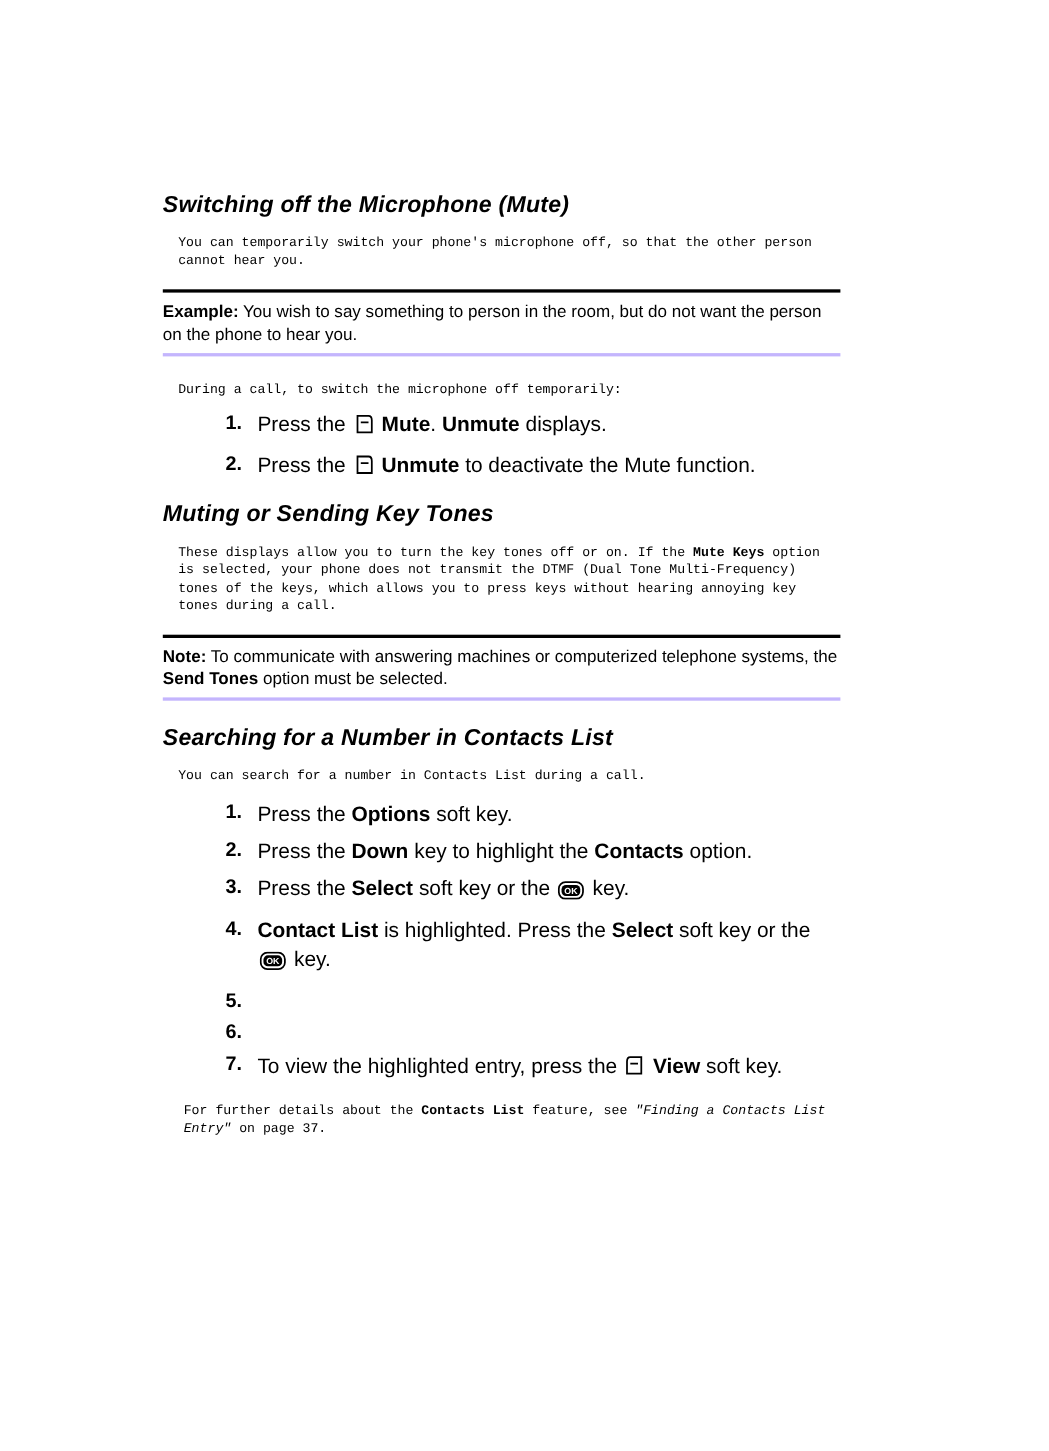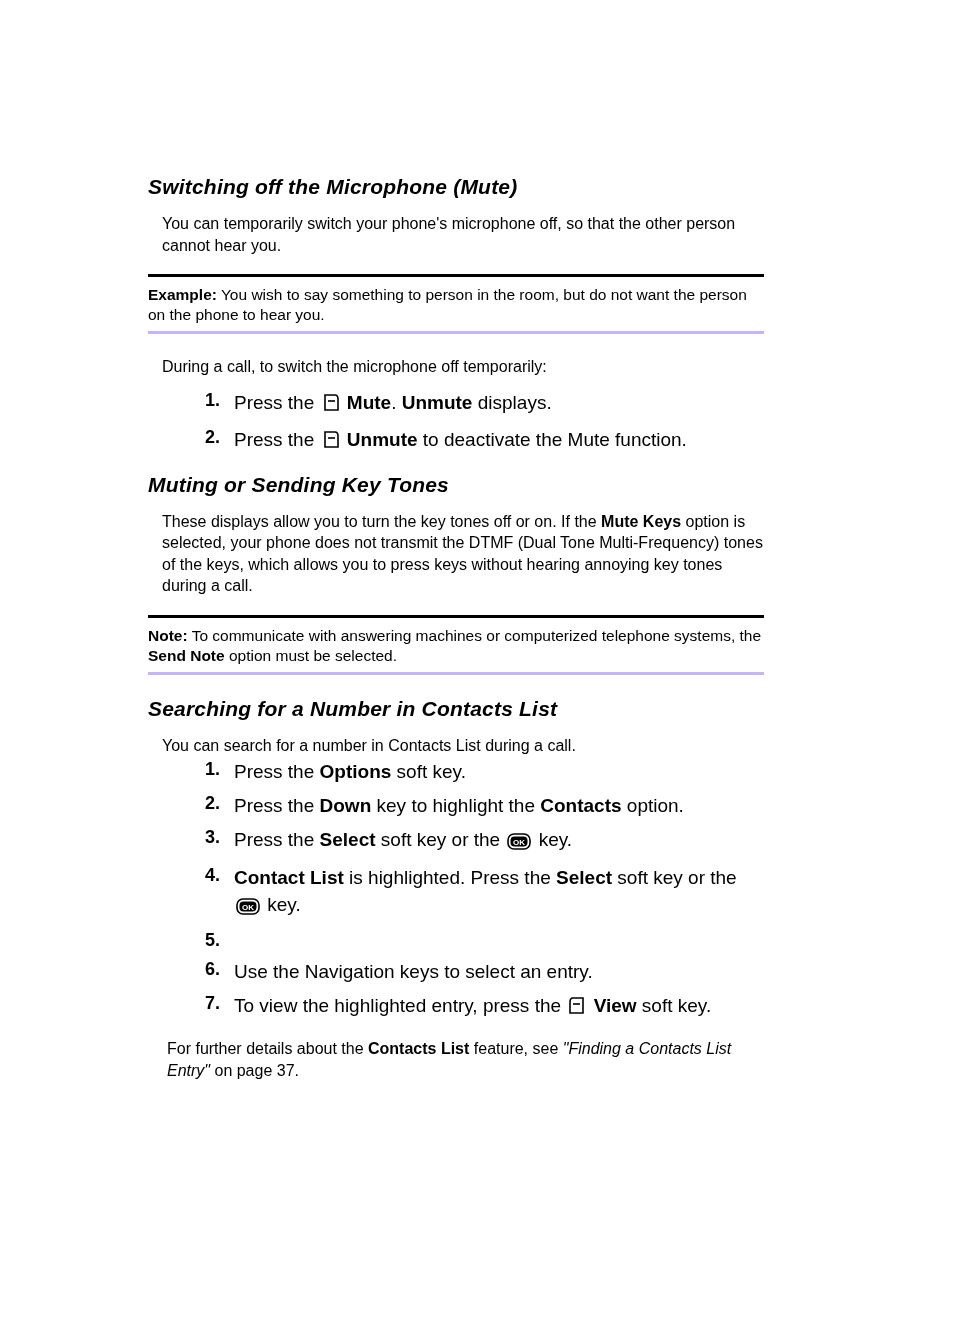--- a/index.html
+++ b/index.html
@@ -18,23 +18,24 @@
   }
   .heading {
     font-family: Arial, Helvetica, sans-serif;
     font-weight: 900;
     font-style: italic;
     font-size: 21px;
     margin: 0 0 14px 0;
     letter-spacing: 0.2px;
   }
   .para {
-    font-size: 16px;
+    font-size: 12px;
     line-height: 1.35;
     margin: 0 0 18px 14px;
+    font-family: Liberation Mono, monospace;
   }
   .notebox {
     border-top: 3px solid #000;
     border-bottom: 3px solid #c4b5fd;
     padding: 8px 0 6px 0;
     margin: 0 0 22px 0;
     font-size: 15.5px;
     line-height: 1.3;
   }
   .notebox .lead {
@@ -123,26 +124,26 @@
     </div>
   </div>
 
   <h2 class="heading" style="margin-top:6px;">Muting or Sending Key Tones</h2>
 
   <p class="para">
     <span>These displays allow you to turn the key tones off or on. If the </span><span class="bold">Mute Keys</span><span> option is selected, your phone does not transmit the DTMF (Dual Tone Multi-Frequency) tones of the keys, which allows you to press keys without hearing annoying key tones during a call.</span>
   </p>
 
   <div class="notebox">
-    <span class="lead">Note:</span><span> To communicate with answering machines or computerized telephone systems, the </span><span class="bold">Send Note</span><span> option must be selected.</span>
+    <span class="lead">Note:</span><span> To communicate with answering machines or computerized telephone systems, the </span><span class="bold">Send Tones</span><span> option must be selected.</span>
   </div>
 
   <h2 class="heading">Searching for a Number in Contacts List</h2>
 
-  <p class="para" style="margin-bottom:2px;">You can search for a number in Contacts List during a call.</p>
+  <p class="para" style="margin-bottom:14px;">You can search for a number in Contacts List during a call.</p>
 
   <div class="ol">
     <div class="li">
       <div class="num">1.</div>
       <div class="txt">
         <span>Press the </span><span class="bold">Options</span><span> soft key.</span>
       </div>
     </div>
     <div class="li">
       <div class="num">2.</div>
@@ -168,21 +169,20 @@
               <rect x="3.5" y="3.5" width="17" height="10" rx="4" fill="#000"></rect>
               <text x="12" y="11.5" text-anchor="middle" font-size="8" font-weight="bold" fill="#fff" font-family="Arial">OK</text>
             </svg></span><span> key.</span>
       </div>
     </div>
     <div class="li">
       <div class="num">5.</div>
     </div>
     <div class="li">
       <div class="num">6.</div>
-      <div class="txt">Use the Navigation keys to select an entry.</div>
     </div>
     <div class="li">
       <div class="num">7.</div>
       <div class="txt">
         <span>To view the highlighted entry, press the </span><span class="softkey-right"><svg width="18" height="19">
               <path d="M15 2 L5 2 Q2 2 2 6 L2 17 L15 17 Z" fill="none" stroke="#000" stroke-width="1.6"></path>
               <line x1="5" y1="8" x2="12" y2="8" stroke="#000" stroke-width="1.6"></line>
             </svg></span> <span class="bold">View</span><span> soft key.</span>
       </div>
     </div>

